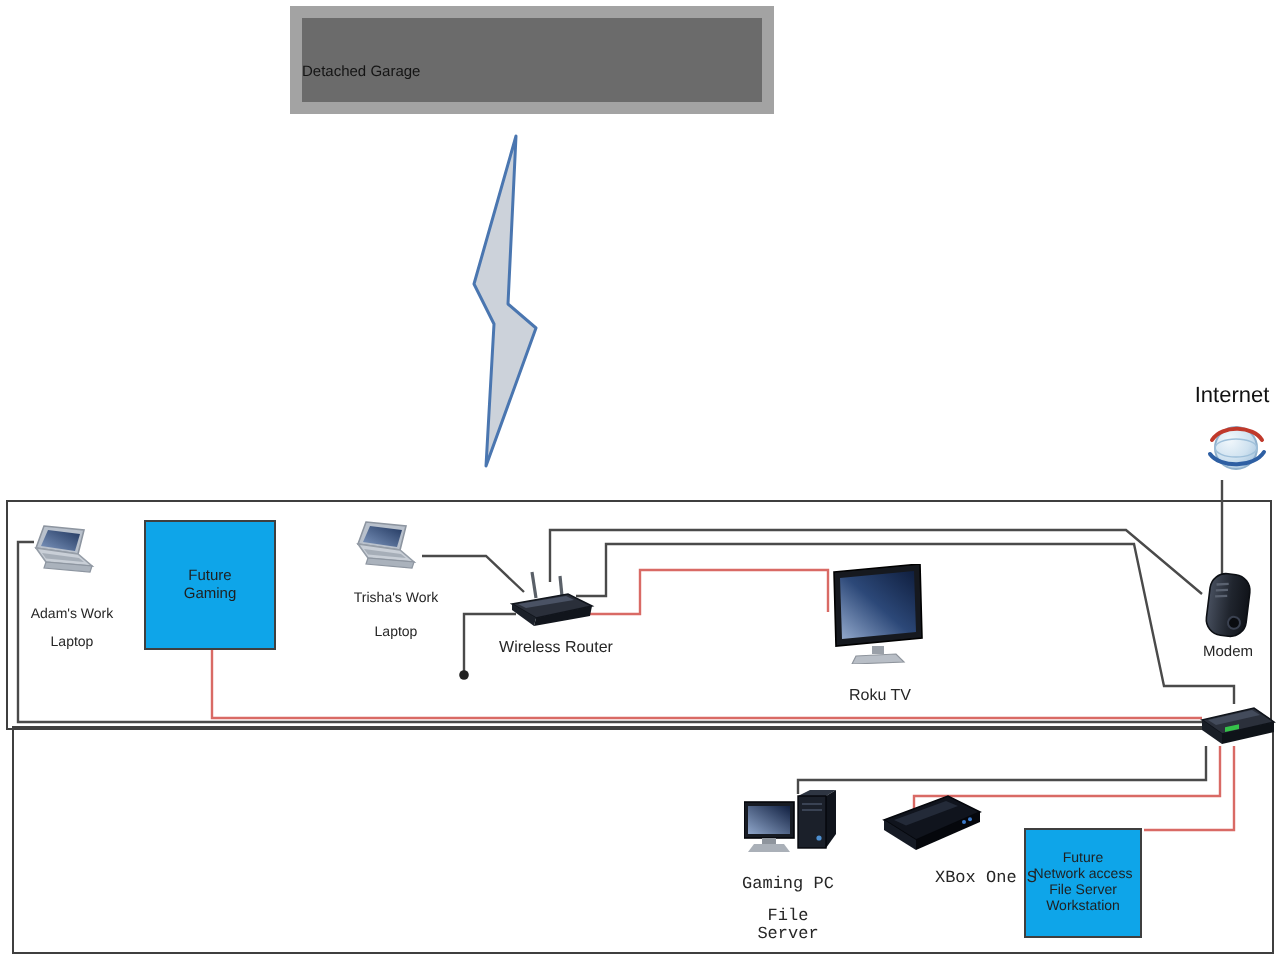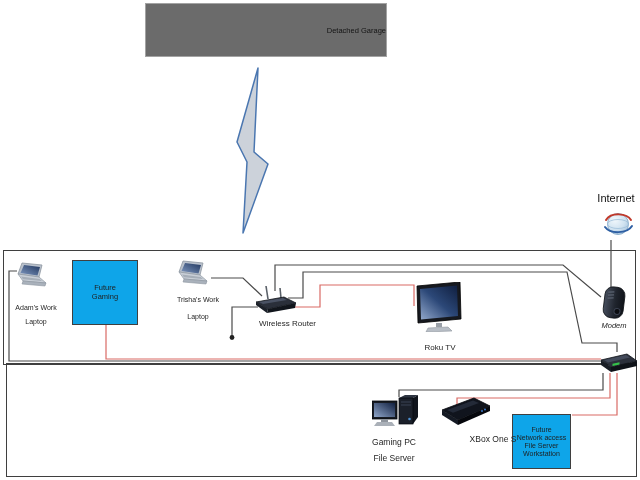--- a/index.html
+++ b/index.html
@@ -1,24 +1,24 @@
 <!DOCTYPE html>
 <html><head>
 <meta charset="utf-8">
 <style>
   html,body{margin:0;padding:0;background:#fff;}
   .stage{position:relative;width:640px;height:480px;background:#ffffff;overflow:hidden;
          font-family:"Liberation Sans", sans-serif;color:#1f1f1f;}
   .box{position:absolute;box-sizing:border-box;background:#0ea5e9;border:1.2px solid #3f3f3f;}
   .zone{position:absolute;box-sizing:border-box;border:1.5px solid #3f3f3f;background:transparent;z-index:1;}
-  .garage{position:absolute;box-sizing:border-box;background:#6b6b6b;border:1px solid #a3a3a3;
-          color:#141414;text-align:right;font-size:7.5px;}
+  .garage{position:absolute;box-sizing:border-box;background:#6b6b6b;border:6px solid #a3a3a3;
+          color:#141414;text-align:left;font-size:7.5px;}
   .garage .glabel{padding-top:22px;}
   .lbl{position:absolute;text-align:center;font-size:7px;line-height:8px;color:#262626;z-index:4;}
-  .lbl.med{font-size:8.5px;line-height:9px;}
+  .lbl.med{font-size:8.5px;line-height:9px;font-family:Liberation Mono, monospace;}
   .lbl.sm{font-size:7.5px;}
   .lbl.big{font-size:11px;line-height:12px;color:#111;}
   .officeText{display:flex;flex-direction:column;justify-content:center;align-items:center;
               height:100%;font-size:7.5px;line-height:8.5px;text-align:center;}
   .wsText{display:flex;flex-direction:column;justify-content:center;align-items:center;
           height:100%;font-size:7px;line-height:8px;text-align:center;}
   svg.overlay{position:absolute;left:0;top:0;z-index:2;}
   .icon{position:absolute;z-index:3;}
 </style>
 </head>
@@ -210,24 +210,24 @@
   </div>
 
   <div class="lbl big" style="left:590px;top:192px;width:52px;">Internet</div>
 
   <div class="lbl" style="left:8px;top:304px;width:56px;">Adam's Work</div>
   <div class="lbl" style="left:8px;top:318px;width:56px;">Laptop</div>
 
   <div class="lbl" style="left:170px;top:296px;width:56px;">Trisha's Work</div>
   <div class="lbl" style="left:170px;top:313px;width:56px;">Laptop</div>
 
-  <div class="lbl" style="left:240px;top:320px;width:76px;font-size:8px;text-align:right;">Wireless Router</div>
+  <div class="lbl" style="left:240px;top:320px;width:76px;font-size:8px;">Wireless Router</div>
 
   <div class="lbl" style="left:414px;top:344px;width:52px;font-size:8px;">Roku TV</div>
 
-  <div class="lbl sm" style="left:592px;top:322px;width:44px;font-style:italic;">Modem</div>
+  <div class="lbl sm" style="left:592px;top:322px;width:44px;">Modem</div>
 
   <div class="lbl med" style="left:366px;top:438px;width:56px;">Gaming PC</div>
   <div class="lbl med" style="left:366px;top:454px;width:56px;">File Server</div>
 
   <div class="lbl med" style="left:428px;top:435px;width:58px;margin-left:36px;">XBox One S</div>
 
 </div>
 
 </body></html>

